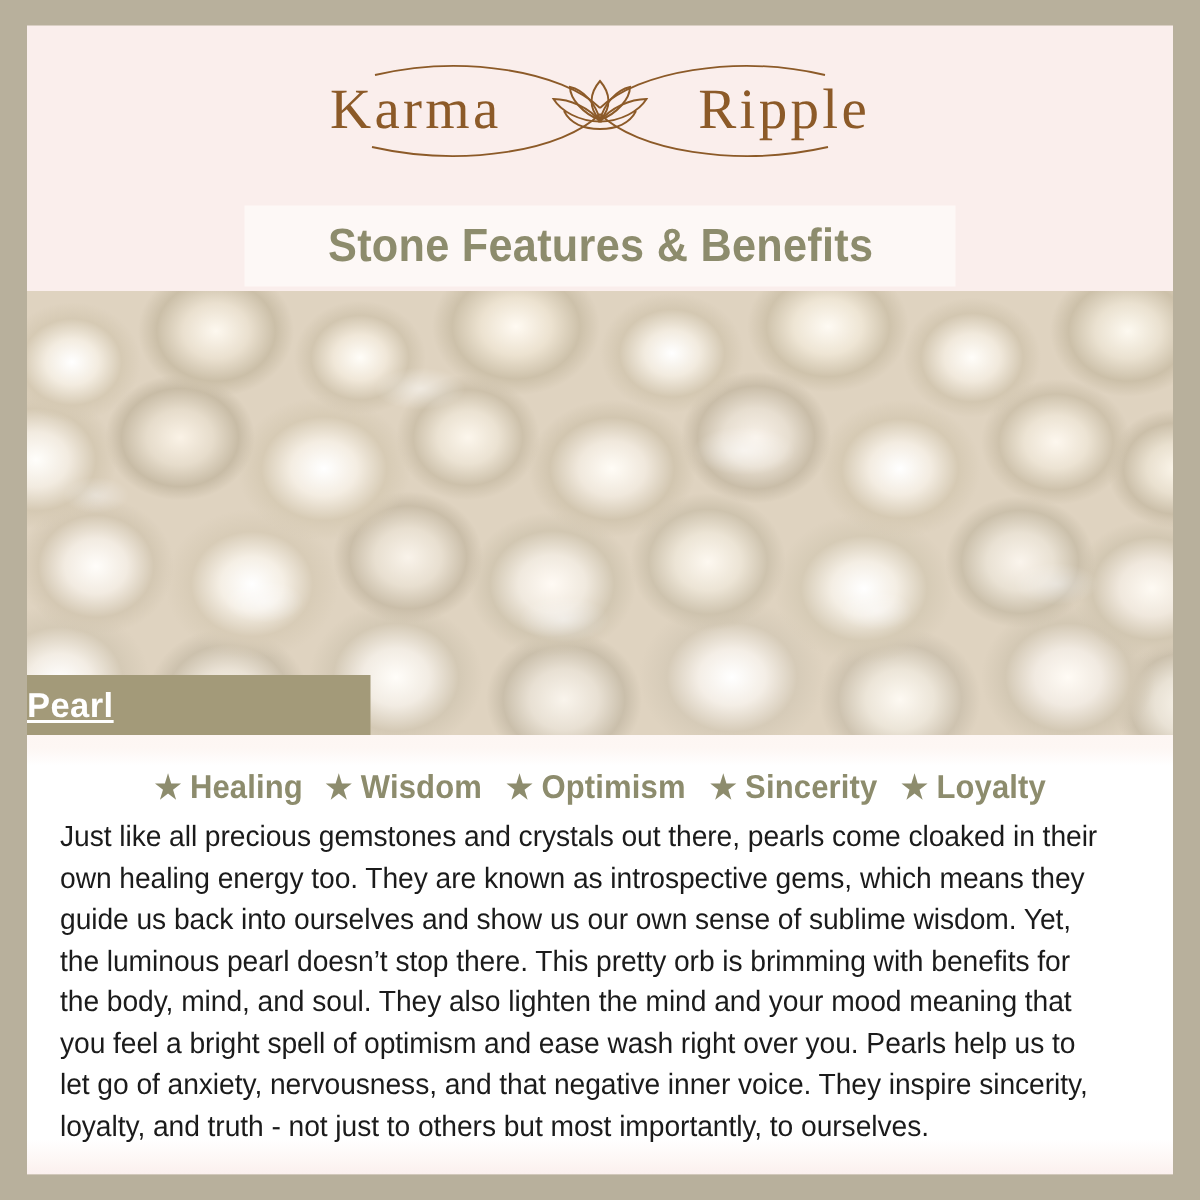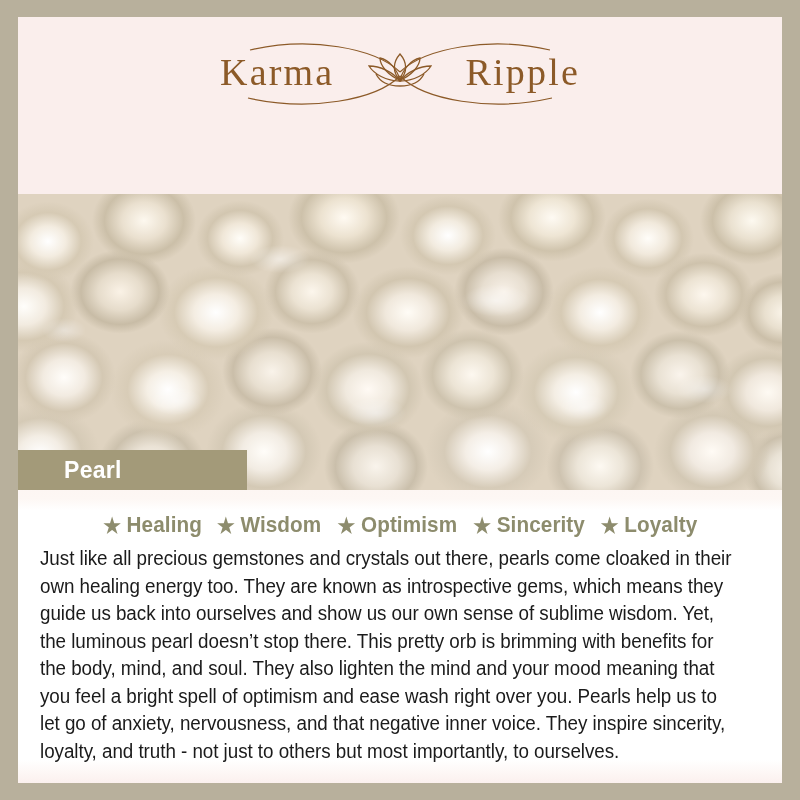--- a/index.html
+++ b/index.html
@@ -188,26 +188,26 @@
     left: 18px;
     top: 450px;
     width: 229px;
     height: 40px;
     background: #a39a79;
     display: flex;
     align-items: center;
     z-index: 5;
   }
   .pearl-label {
-    margin-left: 46px;
     font-family: "Liberation Sans", sans-serif;
     font-size: 23px;
     font-weight: bold;
     color: #ffffff;
     letter-spacing: 0.3px;
+    text-decoration: underline;
   }
 
   
   .text-panel {
     position: absolute;
     left: 18px;
     top: 490px;
     width: 764px;
     height: 293px;
     background: linear-gradient(to bottom,
@@ -282,20 +282,23 @@
           <path d="M210 43 C 196 43, 184 36, 179 28 C 190 28, 203 34, 210 43 Z"></path>
           <path d="M210 43 C 224 43, 236 36, 241 28 C 230 28, 217 34, 210 43 Z"></path>
           <path d="M186 36 C 190 44, 199 48, 210 48 C 221 48, 230 44, 234 36"></path>
         </g>
         <text class="logo-word" x="30" y="47" text-anchor="start">Karma</text>
         <text class="logo-word" x="390" y="47" text-anchor="end">Ripple</text>
       </svg>
     </div>
   </div>
 
+  <div class="title-banner">
+    <span class="title-text">Stone Features &amp; Benefits</span>
+  </div>
 
   <div class="hero">
     <div class="hero-photo"></div>
     <div class="hero-sheen"></div>
   </div>
 
   <div class="pearl-bar">
     <span class="pearl-label">Pearl</span>
   </div>
 

